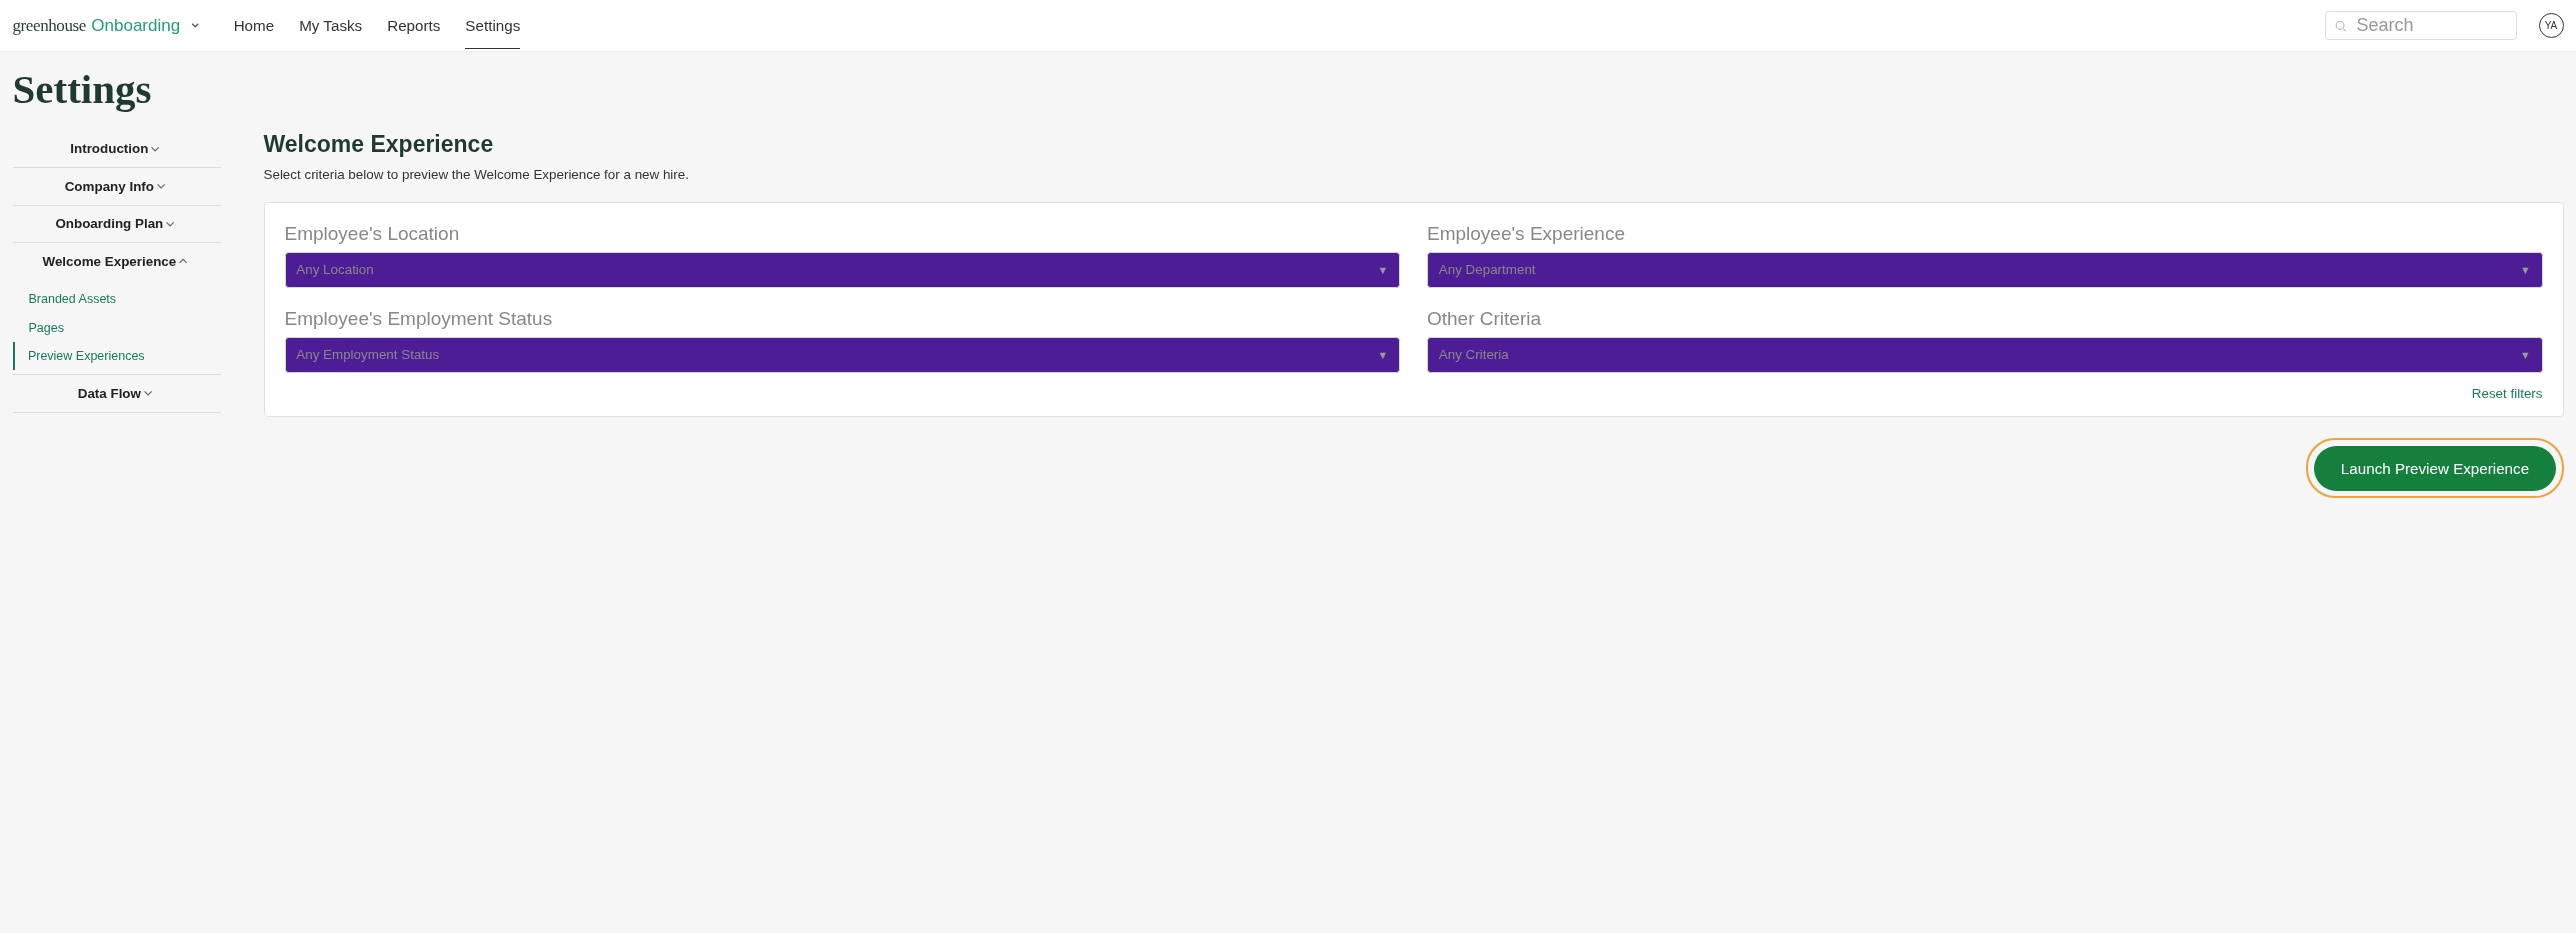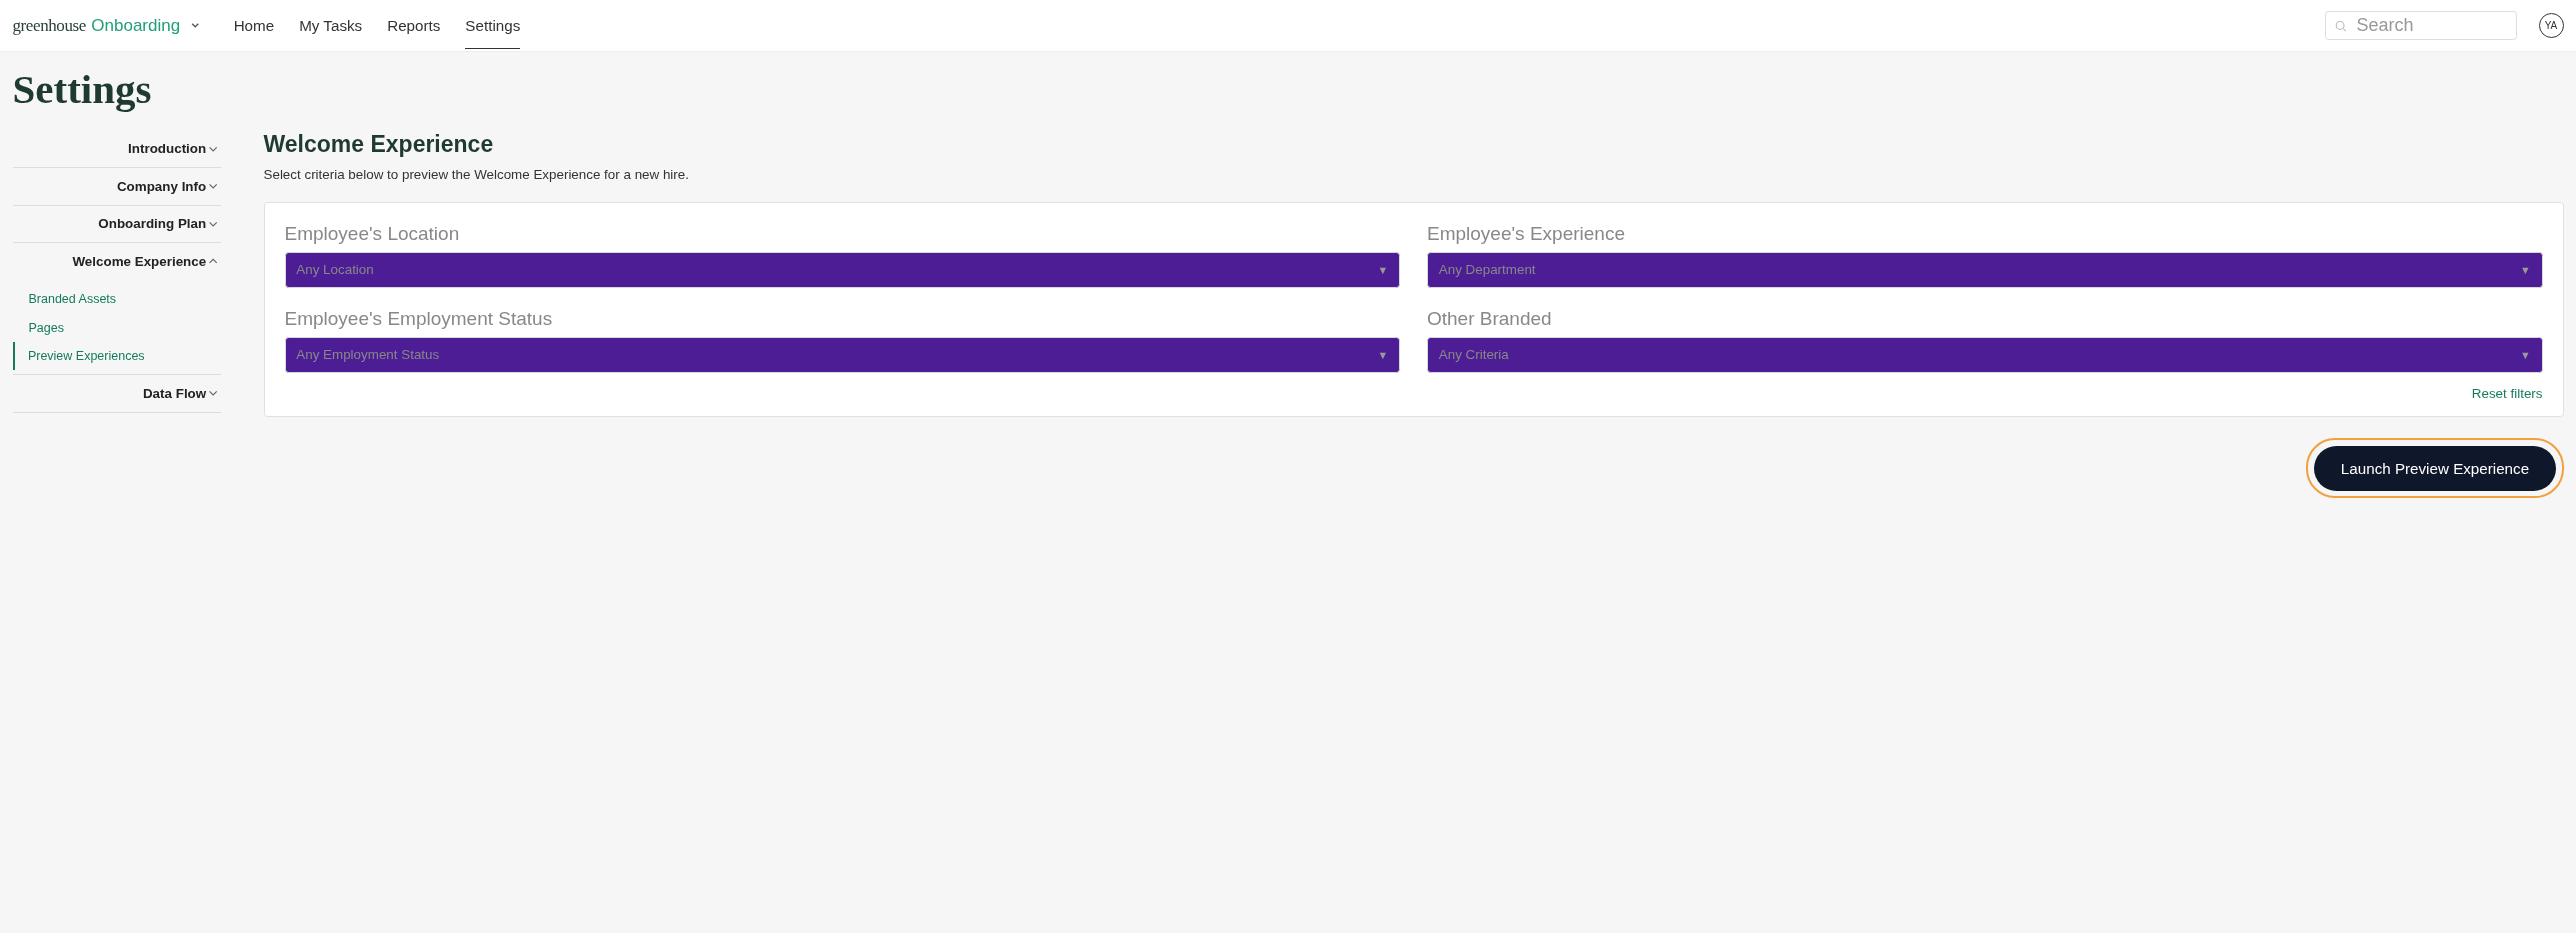--- a/index.html
+++ b/index.html
@@ -98,21 +98,21 @@
   }
   .layout {
     display: flex;
     gap: 43px;
     align-items: flex-start;
   }
   
   .sidebar { width: 208px; flex-shrink: 0; }
   .sb-item {
     display: flex;
-    justify-content: flex-end;
+    justify-content: center;
     align-items: center;
     padding: 10.8px 0;
     border-bottom: 0.9px solid #ddd;
     cursor: pointer;
     font-size: 13.4px;
     font-weight: 600;
     color: #222;
   }
   .sb-chevron { color: #666; }
   .sb-sub {
@@ -190,21 +190,21 @@
     margin-top: 21.5px;
     display: flex;
     justify-content: flex-end;
   }
   .launch-highlight {
     border: 2.7px solid #f2a03d;
     border-radius: 29px;
     padding: 5.4px;
   }
   .launch-btn {
-    background: #0f172a;
+    background: #15803d;
     color: #fff;
     border: none;
     border-radius: 23px;
     height: 45px;
     padding: 0 27px;
     font-size: 15.2px;
     cursor: pointer;
   }
   svg { display: block; }
 </style>
@@ -332,21 +332,21 @@
             <div class="field-label">Employee's Employment Status</div>
             <div class="dropdown">
               <button class="dropdown-btn">
                 <span>Any Employment Status</span>
                 <span class="dropdown-caret">▼</span>
               </button>
             </div>
           </div>
 
           <div>
-            <div class="field-label">Other Branded</div>
+            <div class="field-label">Other Criteria</div>
             <div class="dropdown">
               <button class="dropdown-btn">
                 <span>Any Criteria</span>
                 <span class="dropdown-caret">▼</span>
               </button>
             </div>
           </div>
 
         </div>
         <div class="reset-row">

